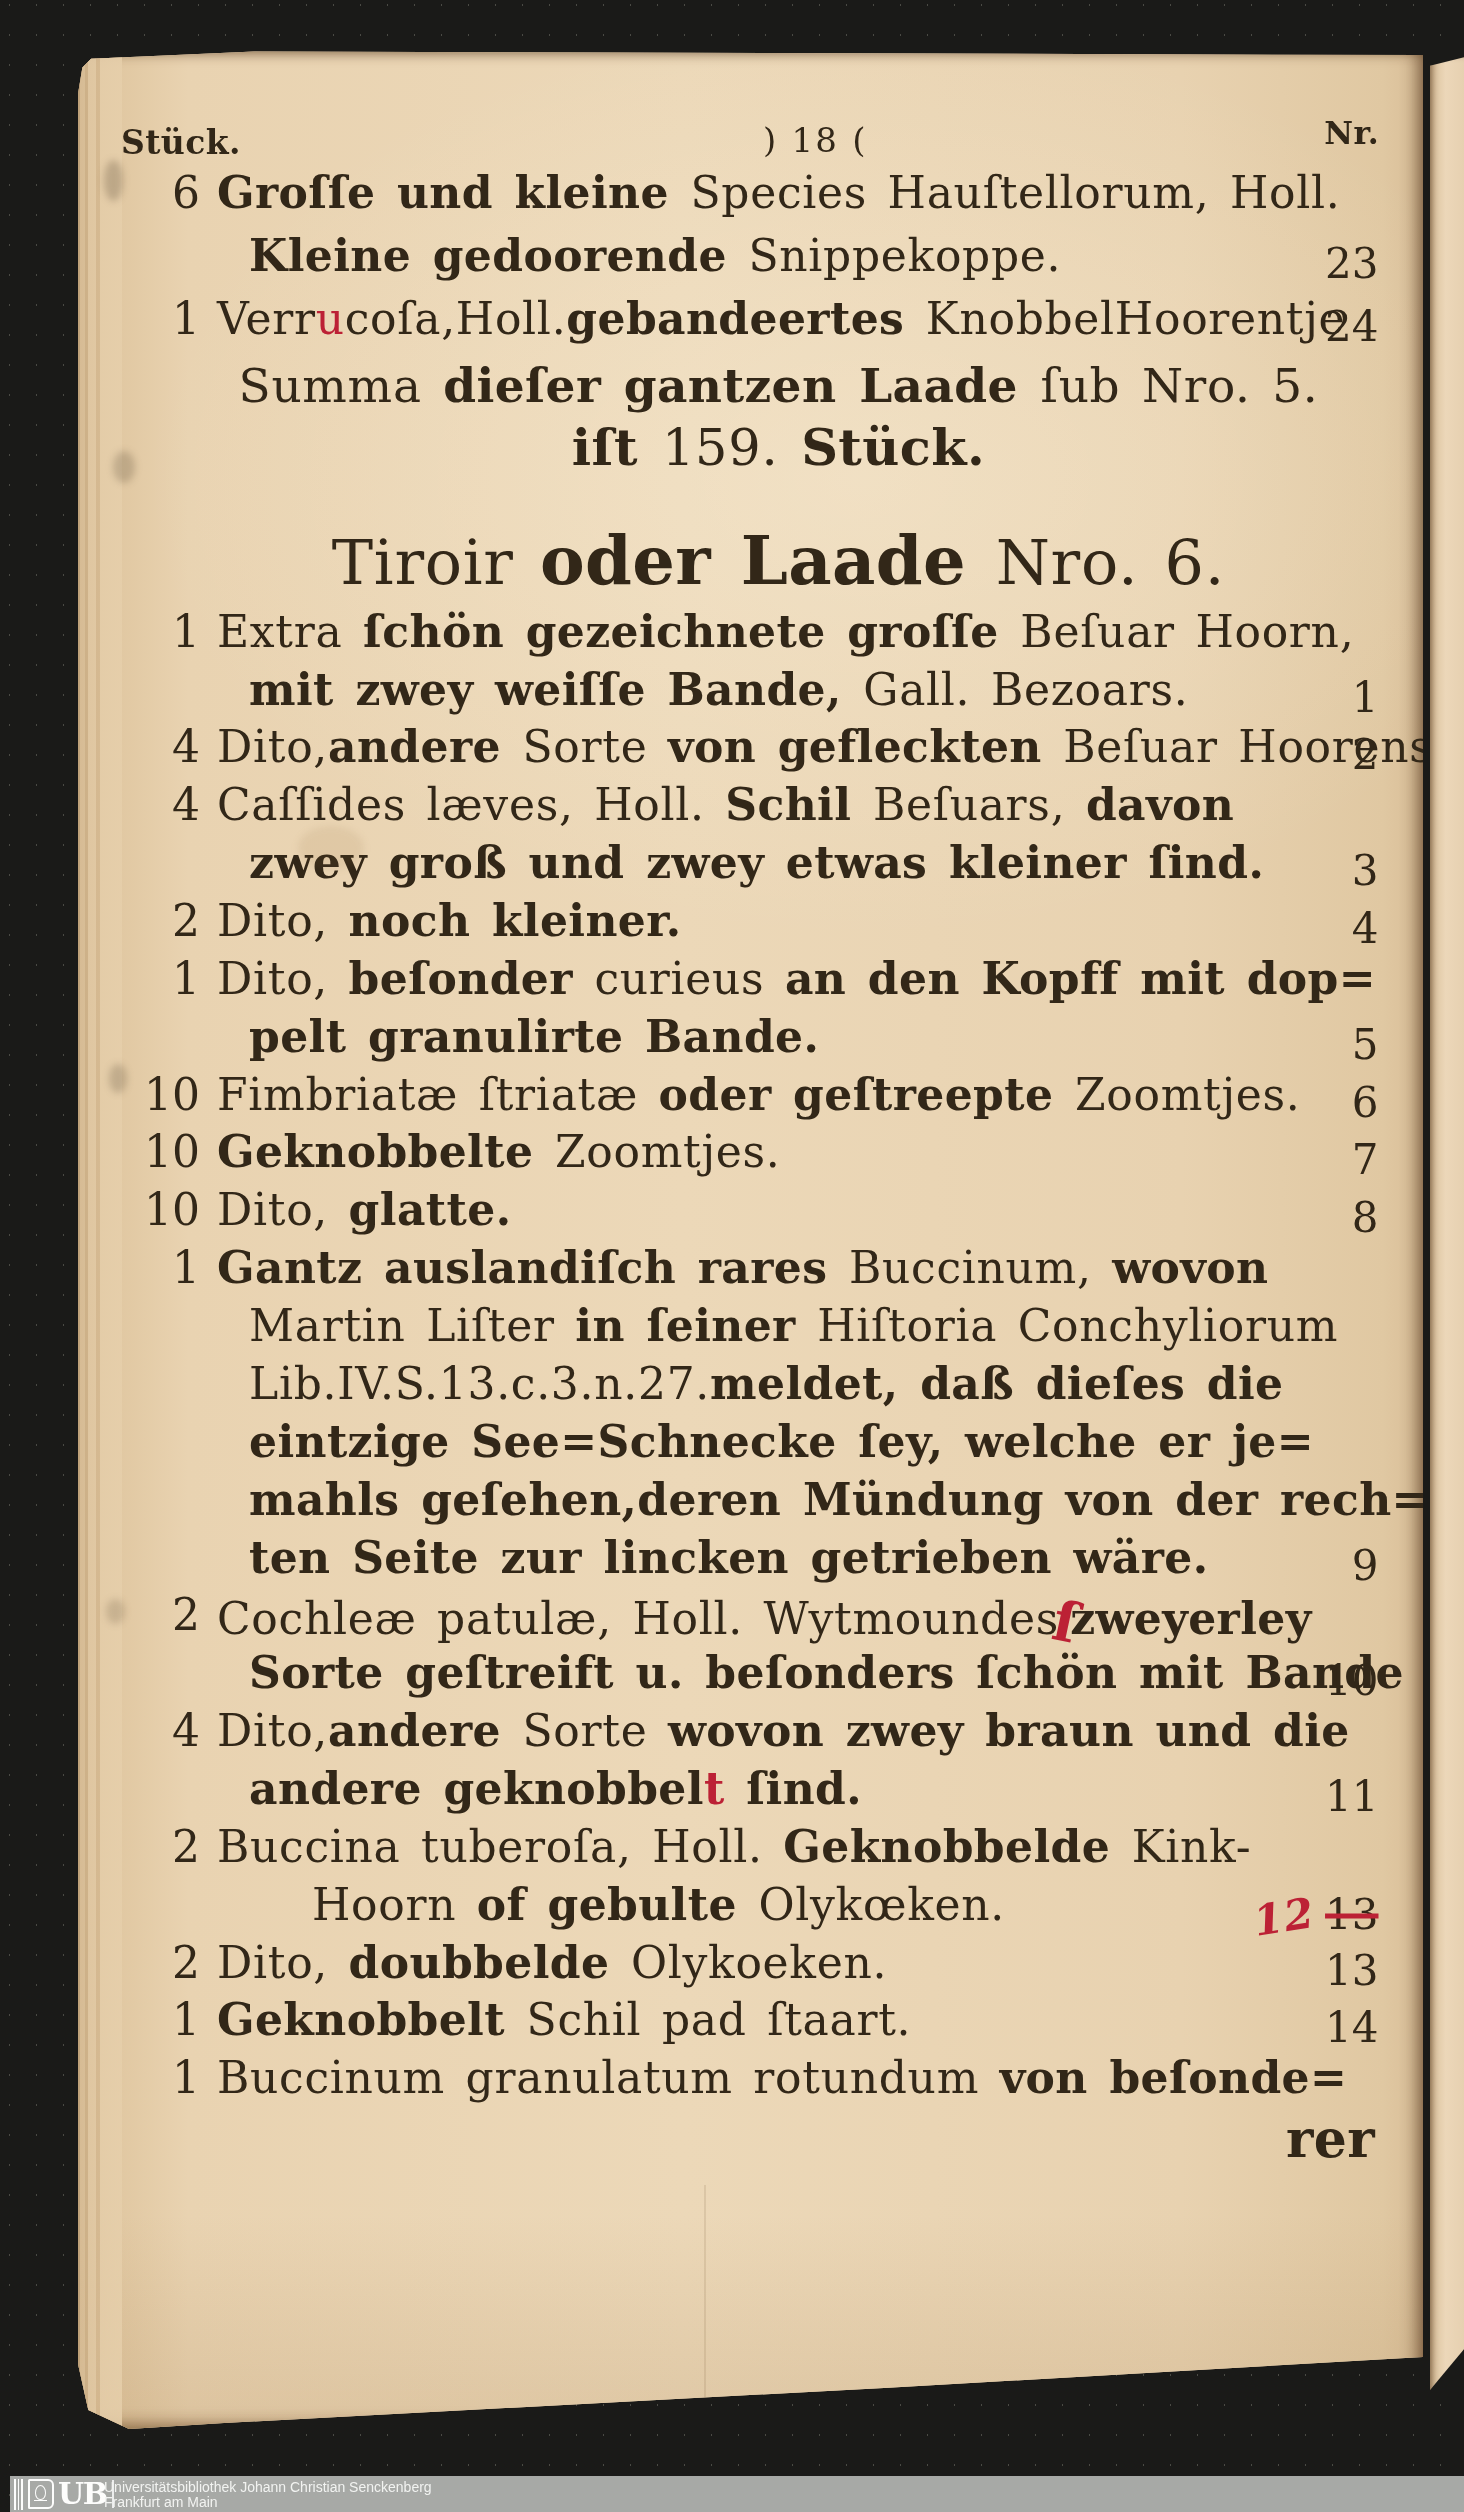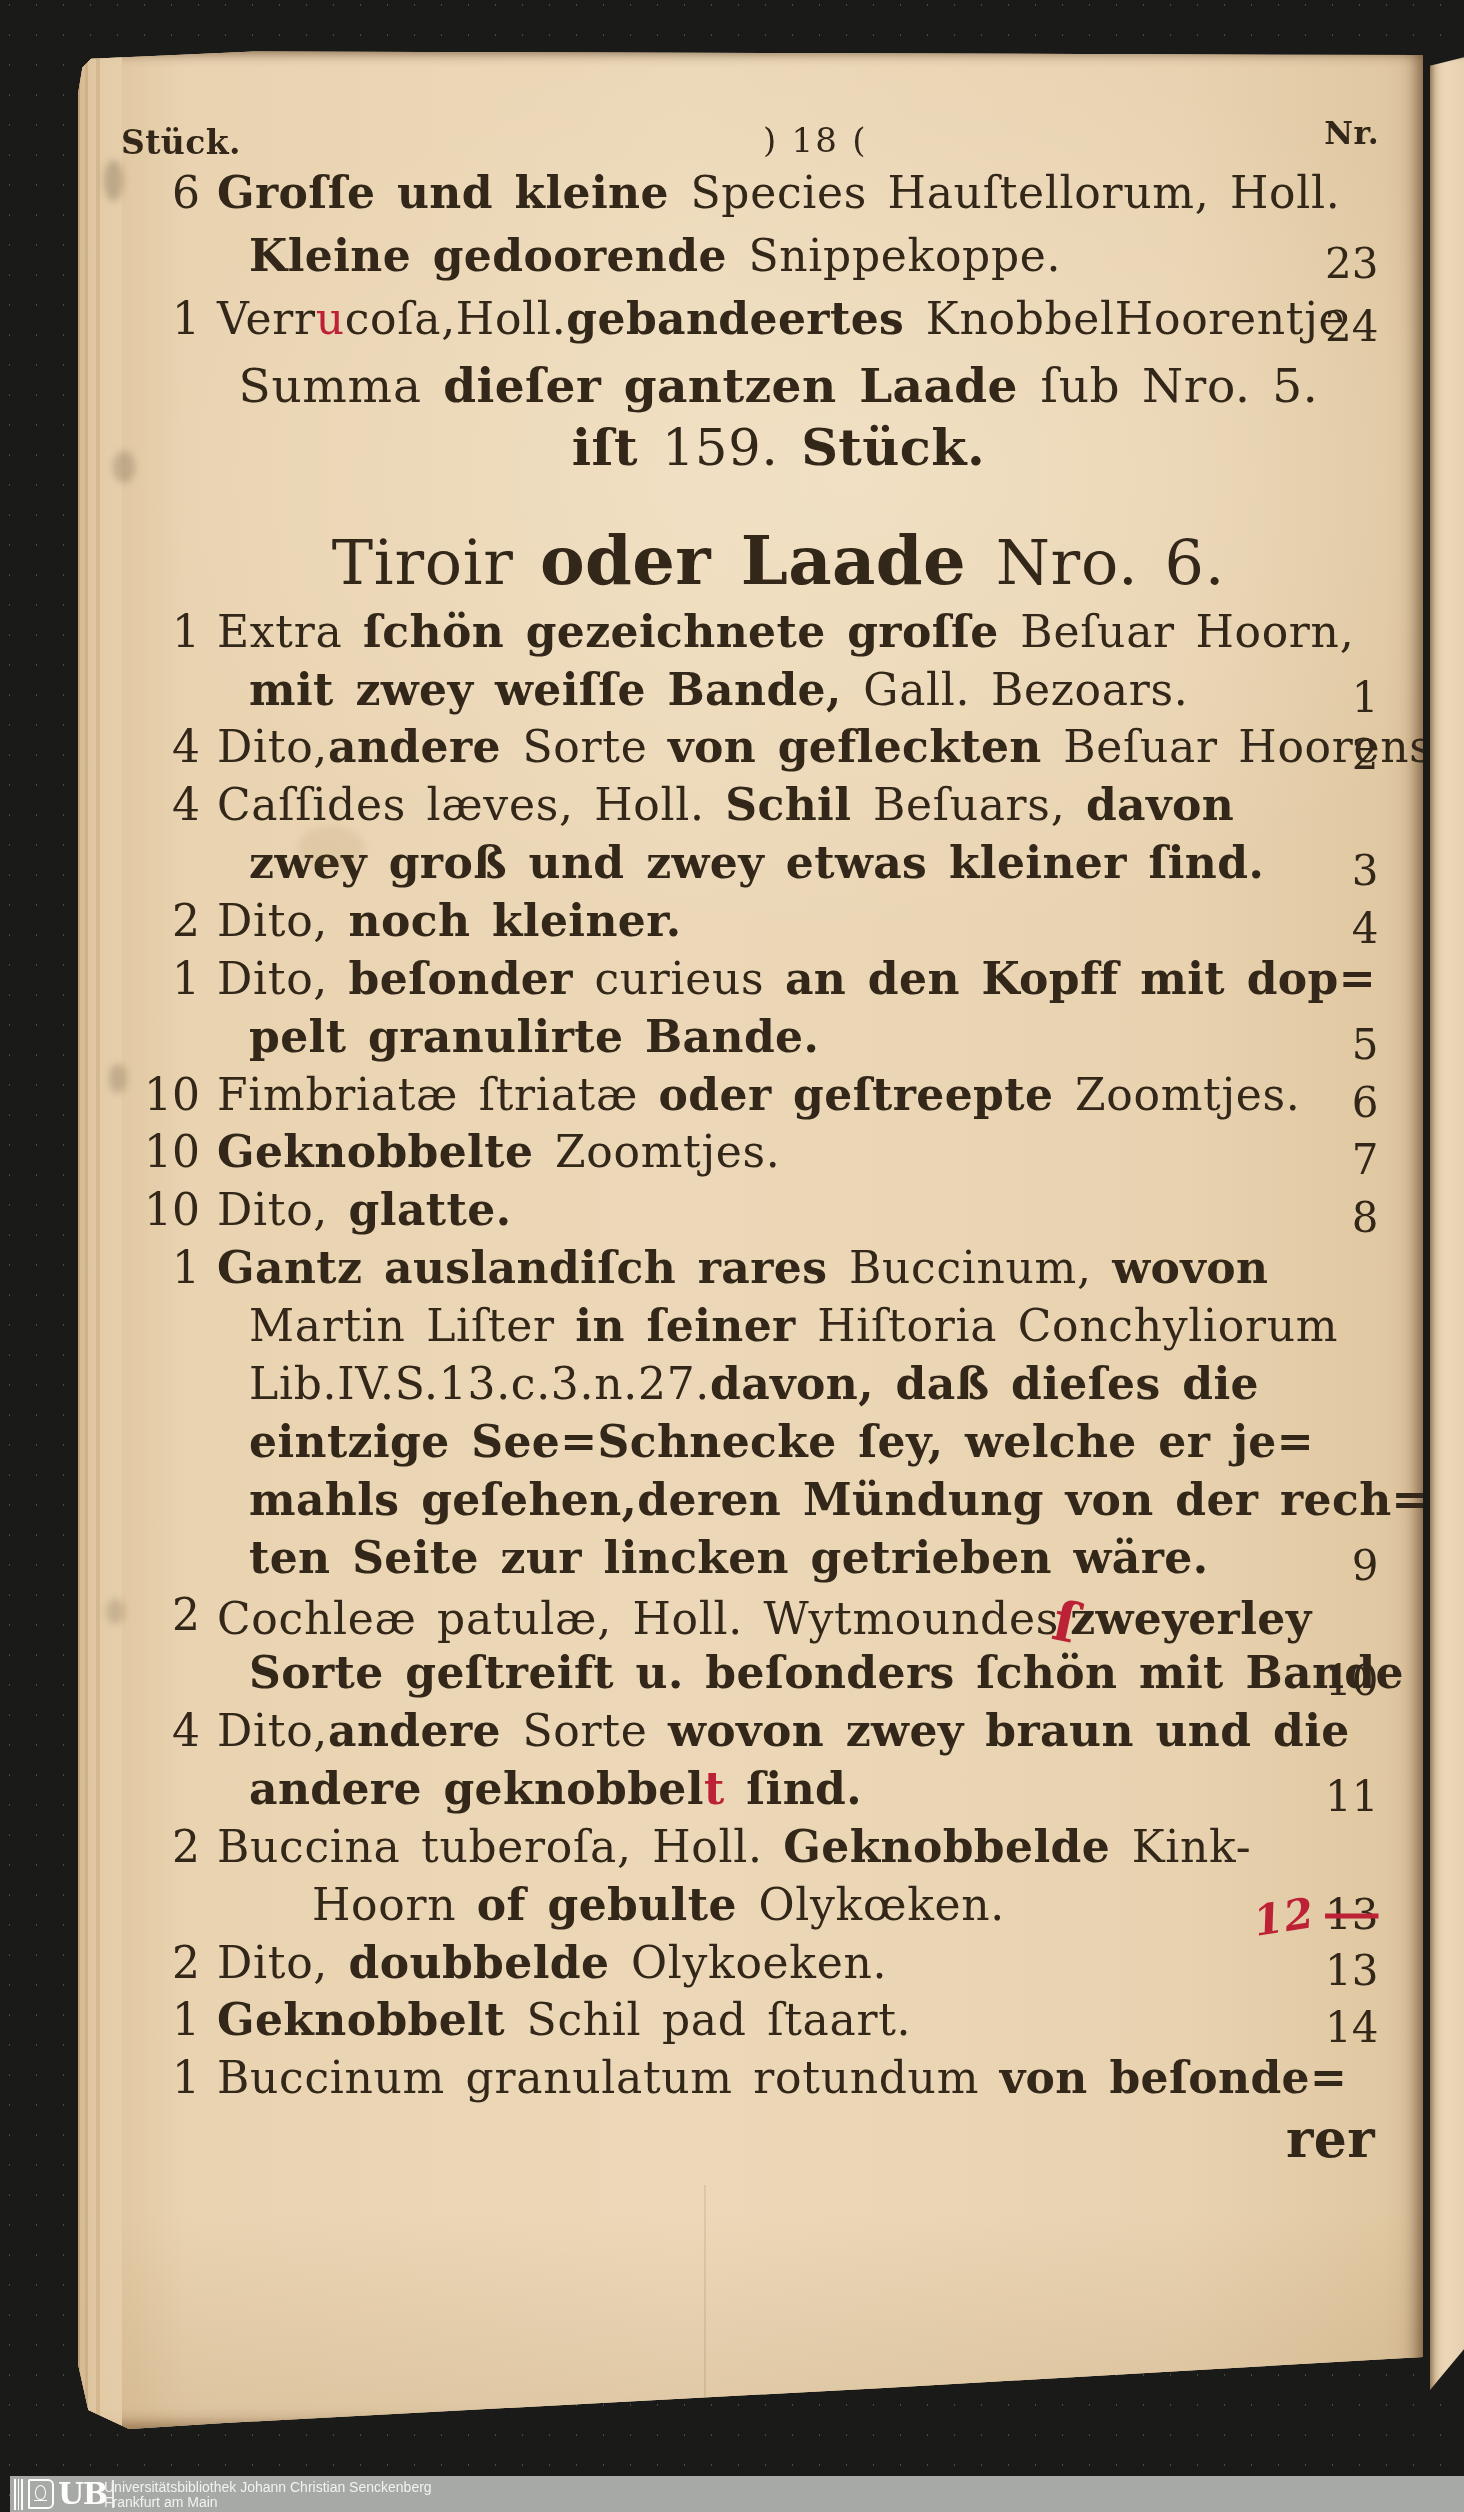--- a/index.html
+++ b/index.html
@@ -225,21 +225,21 @@
         <span class="nr an">8</span>
       </div>
       <div class="row" style="top: 1190px;">
         <span class="qty an">1</span>
         <span class="txt t0"><span class="fr">Gantz auslandiſch rares </span><span class="an">Buccinum, </span><span class="fr">wovon</span></span>
       </div>
       <div class="row" style="top: 1248px;">
         <span class="txt t1"><span class="an">Martin Liſter </span><span class="fr">in ſeiner </span><span class="an">Hiſtoria Conchyliorum</span></span>
       </div>
       <div class="row" style="top: 1306px;">
-        <span class="txt t1"><span class="an">Lib.IV.S.13.c.3.n.27.</span><span class="fr">davon, daß dieſes die</span></span>
+        <span class="txt t1"><span class="an">Lib.IV.S.13.c.3.n.27.</span><span class="fr">meldet, daß dieſes die</span></span>
       </div>
       <div class="row" style="top: 1364px;">
         <span class="txt t1"><span class="fr">eintzige See=Schnecke ſey, welche er je=</span></span>
       </div>
       <div class="row" style="top: 1422px;">
         <span class="txt t1"><span class="fr">mahls geſehen,deren Mündung von der rech=</span></span>
       </div>
       <div class="row" style="top: 1480px;">
         <span class="txt t1"><span class="fr">ten Seite zur lincken getrieben wäre.</span></span>
         <span class="nr an">9</span>

